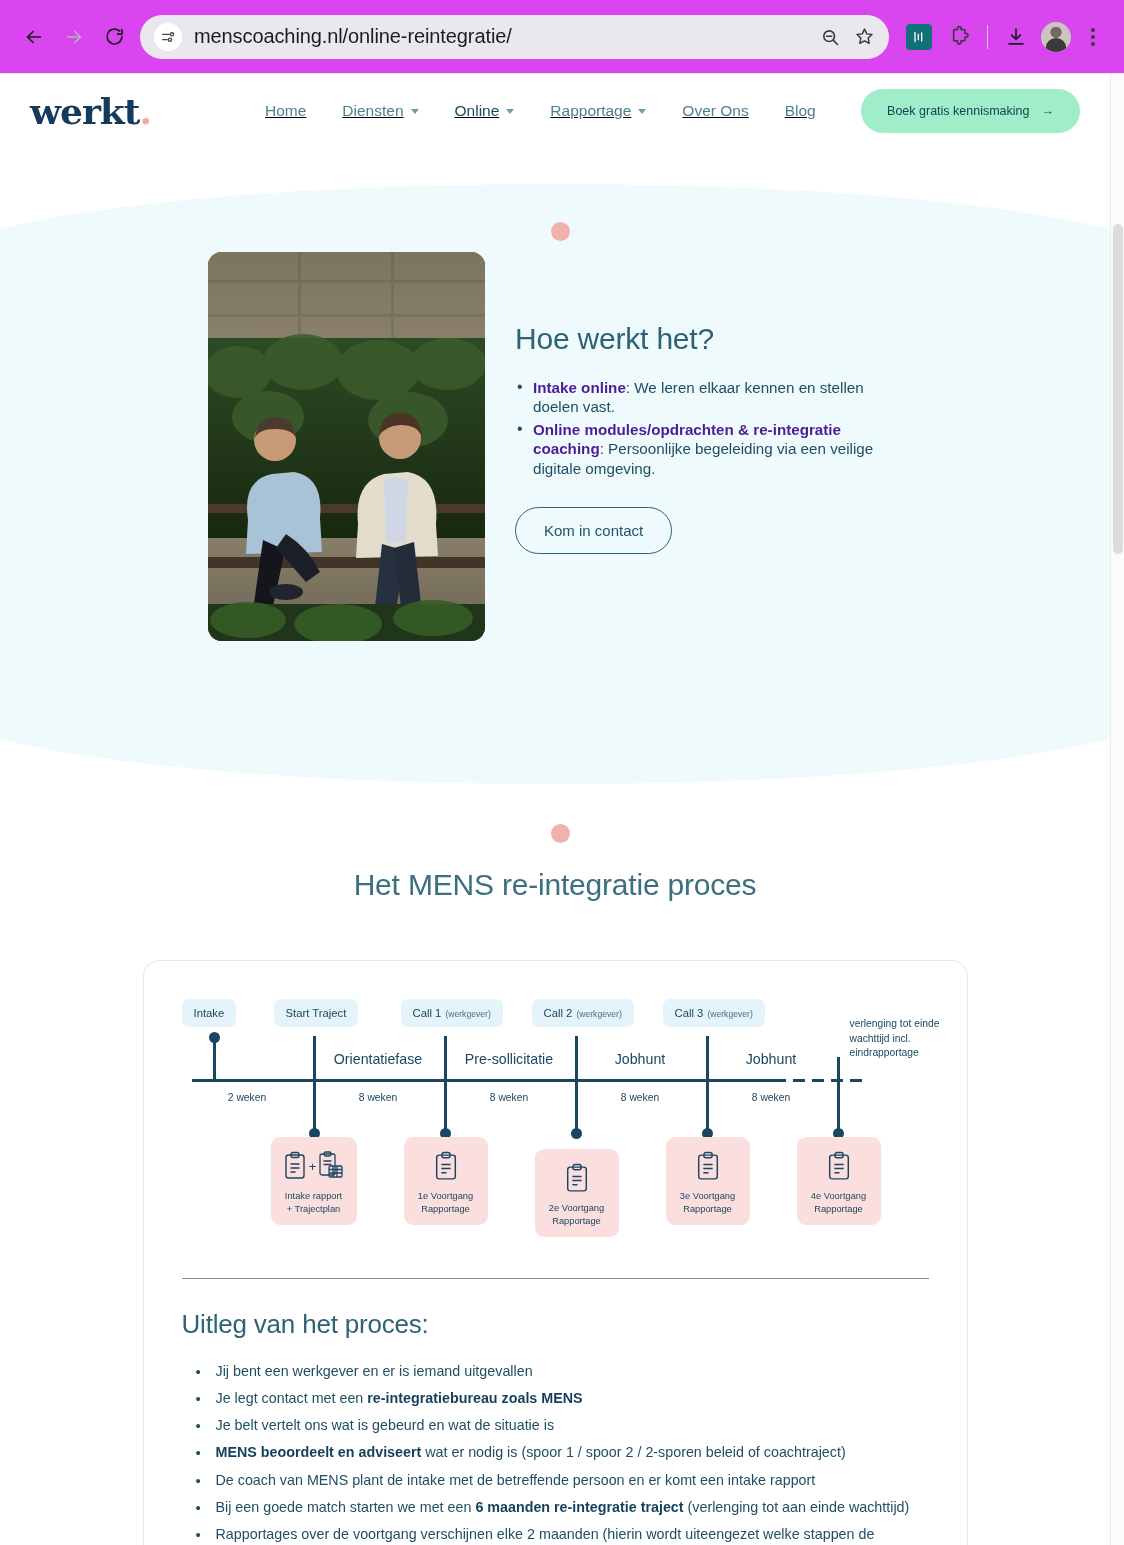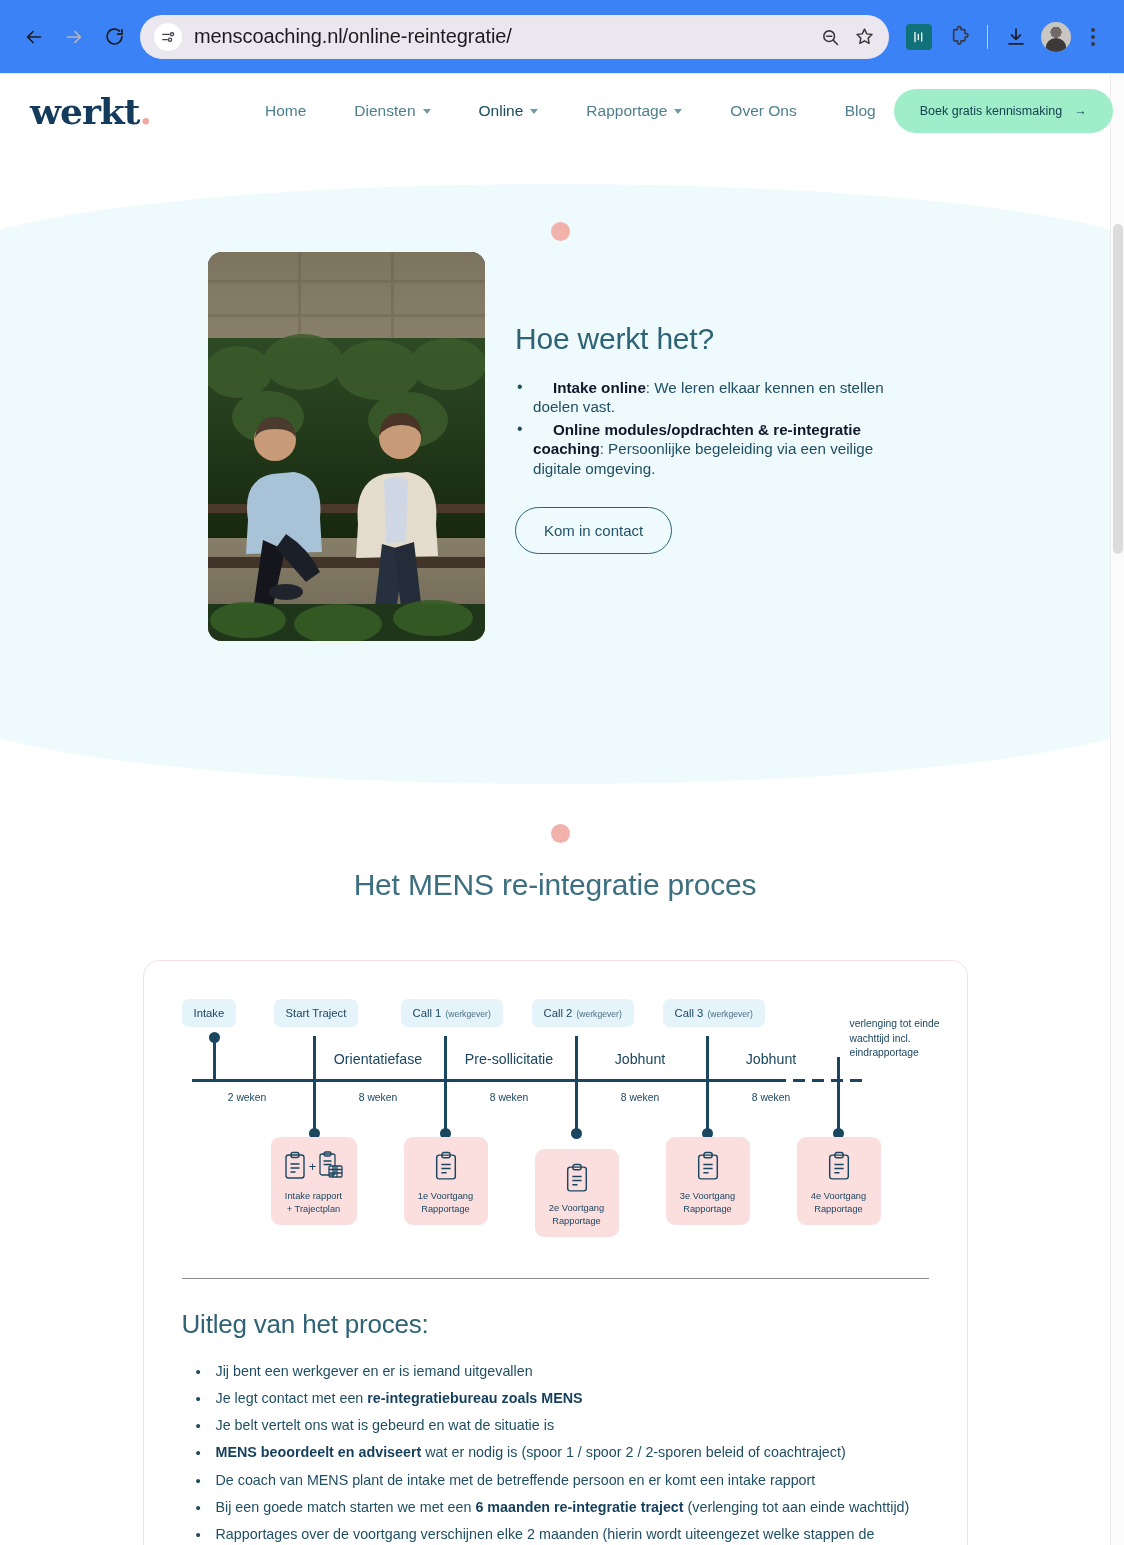--- a/index.html
+++ b/index.html
@@ -7,21 +7,21 @@
     width: 1124px; height: 1545px;
     font-family: "Liberation Sans", sans-serif;
     background: #ffffff;
     overflow: hidden;
   }
 
   
   .browser-bar {
     position: absolute; top: 0; left: 0;
     width: 1124px; height: 74px;
-    background: #3b82f6;
+    background: #d946ef;
     display: flex; align-items: center;
     padding: 0 14px;
     border-bottom: 1px solid #eae6ec;
   }
   .nav-btn {
     width: 40px; height: 40px; border-radius: 50%;
     display: flex; align-items: center; justify-content: center;
     flex: 0 0 auto;
   }
   .nav-btn svg { display: block; }
@@ -95,22 +95,23 @@
     background: #ffffff;
     position: relative; z-index: 5;
   }
   .logo {
     font-family: "DejaVu Serif", serif;
     font-size: 36px; font-weight: 700;
     color: #143a5c; letter-spacing: -1px;
   }
   .logo .dot { color: #f0a9a0; }
   .main-nav {
-    display: flex; align-items: center; gap: 12px;
+    display: flex; align-items: center; gap: 0;
     margin-left: 96px;
+    text-decoration: underline;
   }
   .nav-link {
     font-size: 15.5px; color: #4e7f8e;
     padding: 10px 18px;
     display: flex; align-items: center; gap: 7px;
     white-space: nowrap;
   }
   .nav-link.active { color: #1b4a5e; }
   .caret { display: inline-block; width: 0; height: 0;
            border-left: 4px solid transparent; border-right: 4px solid transparent;
@@ -164,21 +165,21 @@
   }
   .hero-list { list-style: none; padding-left: 0; }
   .hero-list li {
     position: relative; padding-left: 18px; margin-bottom: 3px;
     font-size: 15.2px; line-height: 1.28; color: #1f4e63;
   }
   .hero-list li::before {
     content: "•"; position: absolute; left: 2px; top: -1px;
     color: #1f4e63; font-size: 16px;
   }
-  .hero-list b { font-weight: 700; color: #0f172a; margin-left: 20px; }
+  .hero-list b { font-weight: 700; color: #4c1d95; }
   .contact-btn {
     display: inline-block;
     margin-top: 26px;
     border: 1.5px solid #2e6275;
     border-radius: 30px;
     padding: 14px 28px;
     font-size: 15px; color: #20536b;
     background: transparent;
   }
 

